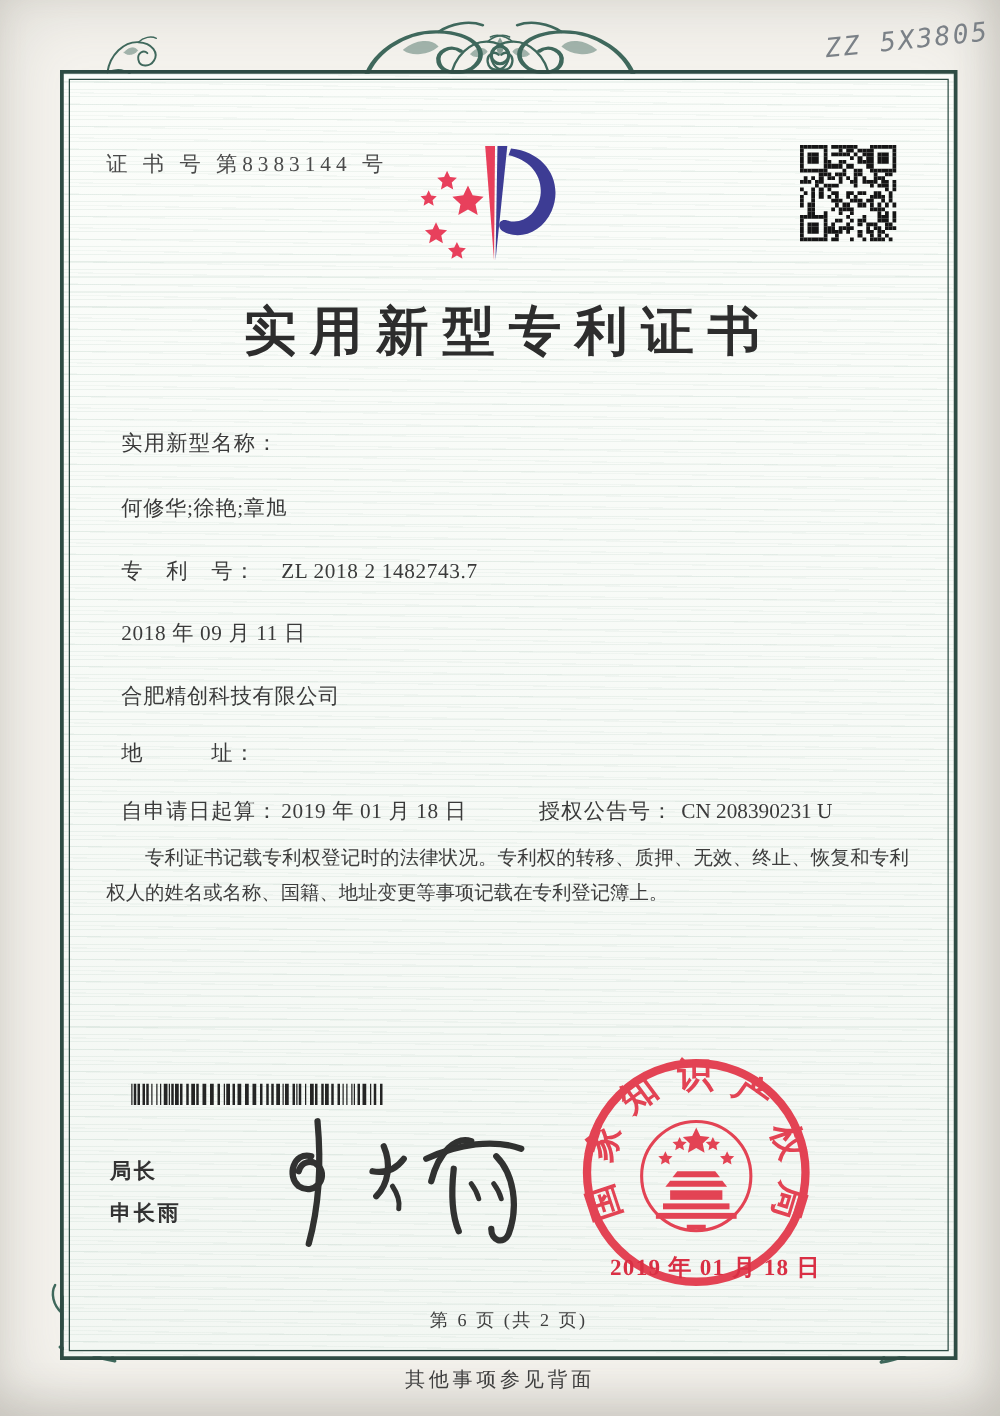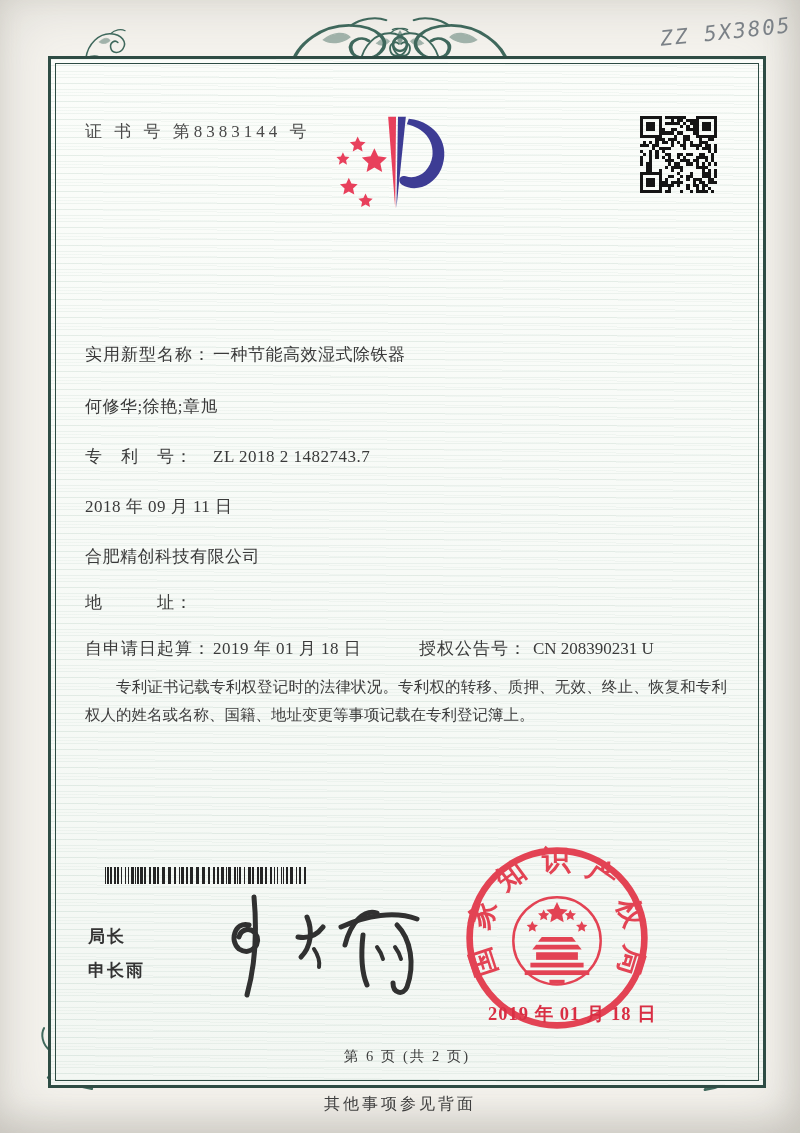--- a/index.html
+++ b/index.html
@@ -28,21 +28,21 @@
   
   .cert-no{position:absolute;left:34px;top:61px;font-size:17px;letter-spacing:4px;color:#4a4a4a;}
   .logo{position:absolute;left:282px;top:50px;}
   .qr{position:absolute;left:589px;top:57px;width:78px;height:78px;
     display:grid;grid-template-columns:repeat(25,3.1px);grid-auto-rows:3.1px;}
   .qr i{background:#151515;}
   .title{position:absolute;left:0;top:178px;width:100%;text-align:center;
     font-size:42px;font-weight:700;letter-spacing:11px;color:#2d2d2d;}
   
   .rows{position:absolute;left:34px;top:281px;width:644px;font-size:17px;line-height:29px;color:#3a3a3a;}
-  .row{position:absolute;left:0;width:100%;display:flex;}
+  .row{position:absolute;left:12px;width:100%;display:flex;}
   .row .lab{flex:0 0 128px;letter-spacing:1px;}
   .row .val{flex:1;letter-spacing:.5px;}
   .pair2{position:absolute;left:334px;top:0;display:flex;}
   .pair2 .lab2{letter-spacing:1px;margin-right:6px;}
   
   .paras{position:absolute;left:34px;top:614px;width:642px;font-size:15.5px;
     line-height:1.8;text-align:justify;color:#3d3d3d;}
   .paras p{margin:0 0 4px 0;text-indent:2em;}
   
   .barcode{position:absolute;left:54px;top:808px;height:17px;display:flex;align-items:stretch;}
@@ -739,25 +739,25 @@
       <i style="background: transparent;"></i>
       <i></i>
       <i></i>
       <i></i>
       <i></i>
       <i style="background: transparent;"></i>
       <i></i>
       <i style="background: transparent;"></i>
     </div>
 
+  <div class="title">实用新型专利证书</div>
 
   <div class="rows">
     <div class="row" style="top:0">
       <span class="lab">实用新型名称：</span>
-      <span class="val">一种节能高效湿式除铁器</span>
     </div>
     <div class="row" style="top:52px">
       <span class="val">何修华;徐艳;章旭</span>
     </div>
     <div class="row" style="top:102px">
       <span class="lab">专　利　号：</span>
       <span class="val">ZL 2018 2 1482743.7</span>
     </div>
     <div class="row" style="top:152px">
       <span class="val">2018 年 09 月 11 日</span>

